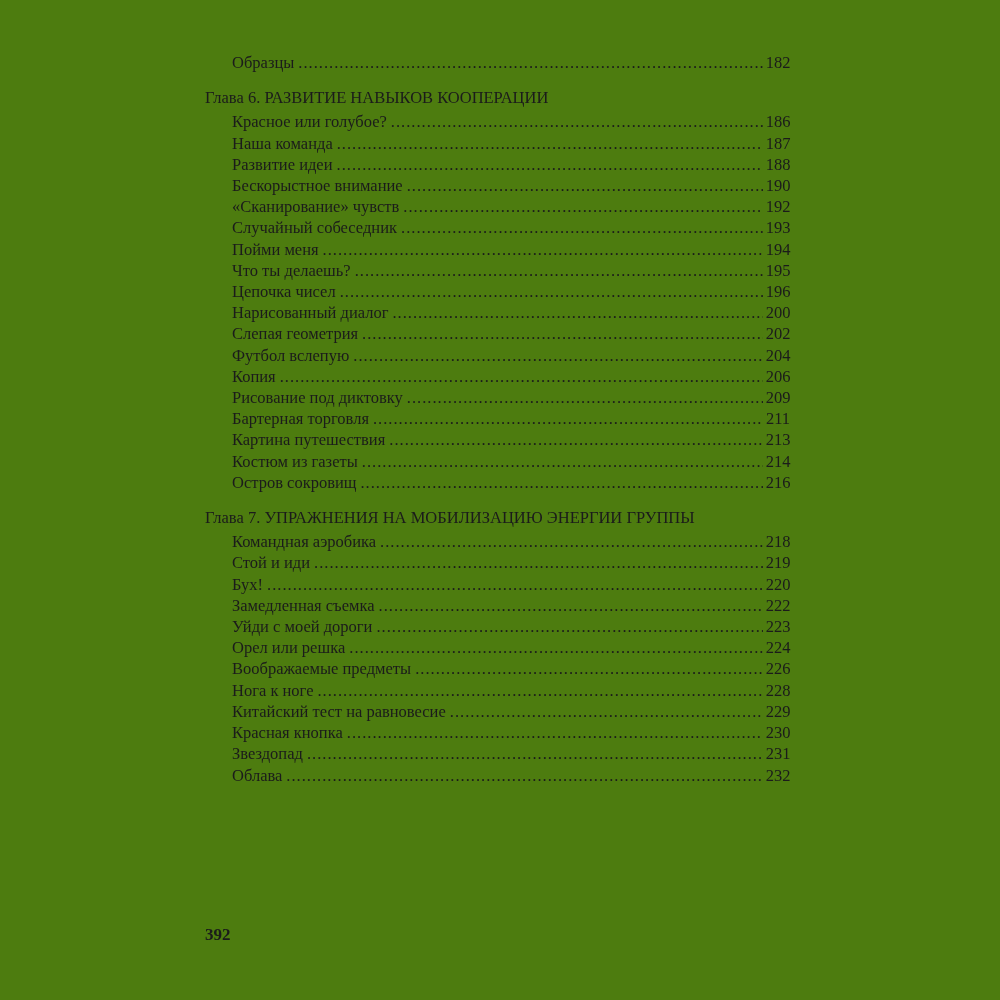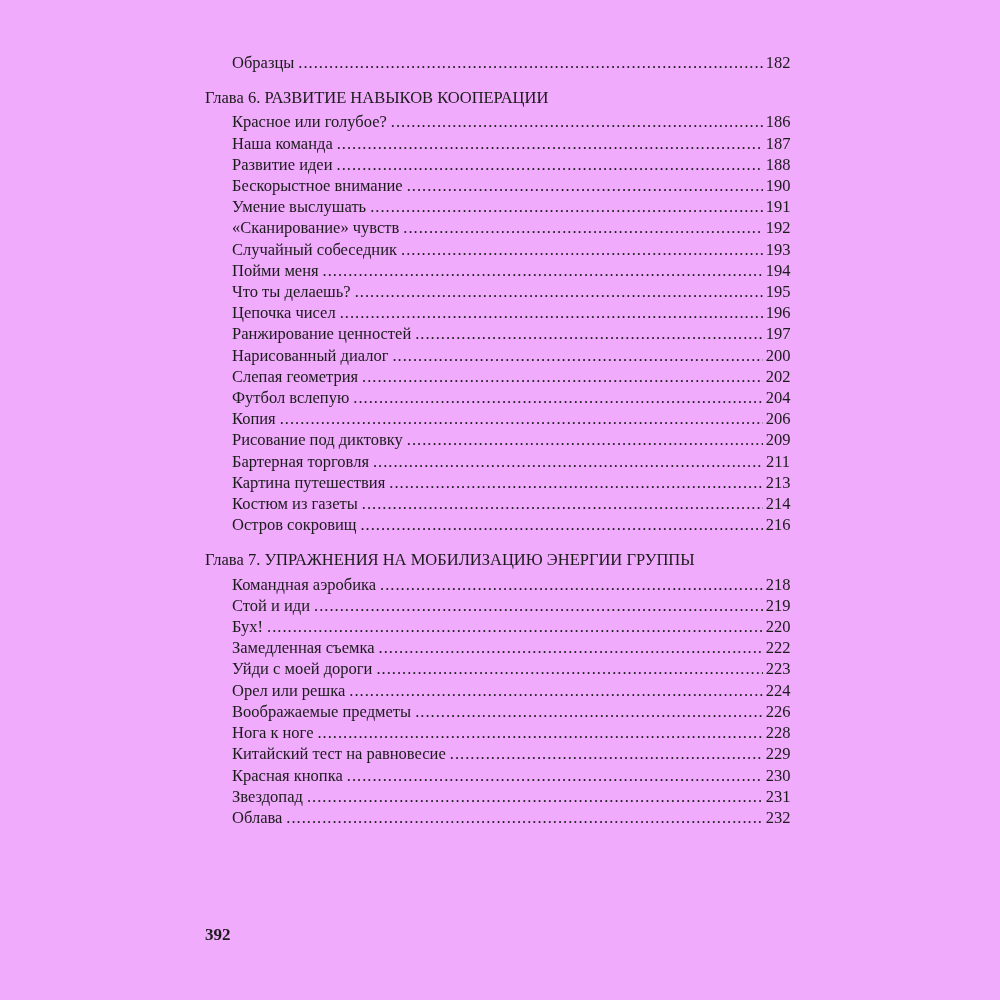--- a/index.html
+++ b/index.html
@@ -5,21 +5,21 @@
   html, body { margin: 0; padding: 0; }
   body {
     width: 1000px; height: 1000px;
     background: #ffffff;
     font-family: "Liberation Serif", "DejaVu Serif", serif;
     color: #1b1b1b;
   }
   .page {
     position: relative;
     width: 1000px; height: 1000px;
-    background: #f0abfc;
+    background: #4d7c0f;
     overflow: hidden;
   }
   .toc {
     position: absolute;
     left: 205px; top: 52px;
     width: 586px;
     font-size: 16.5px;
     line-height: 21.2px;
   }
   .entries { margin-left: 27px; }
@@ -81,25 +81,20 @@
     <span class="entry-title">Развитие идеи</span>
     <span class="leader"></span>
     <span class="entry-page">188</span>
   </div>
           <div class="entry">
     <span class="entry-title">Бескорыстное внимание</span>
     <span class="leader"></span>
     <span class="entry-page">190</span>
   </div>
           <div class="entry">
-    <span class="entry-title">Умение выслушать</span>
-    <span class="leader"></span>
-    <span class="entry-page">191</span>
-  </div>
-          <div class="entry">
     <span class="entry-title">«Сканирование» чувств</span>
     <span class="leader"></span>
     <span class="entry-page">192</span>
   </div>
           <div class="entry">
     <span class="entry-title">Случайный собеседник</span>
     <span class="leader"></span>
     <span class="entry-page">193</span>
   </div>
           <div class="entry">
@@ -109,25 +104,20 @@
   </div>
           <div class="entry">
     <span class="entry-title">Что ты делаешь?</span>
     <span class="leader"></span>
     <span class="entry-page">195</span>
   </div>
           <div class="entry">
     <span class="entry-title">Цепочка чисел</span>
     <span class="leader"></span>
     <span class="entry-page">196</span>
-  </div>
-          <div class="entry">
-    <span class="entry-title">Ранжирование ценностей</span>
-    <span class="leader"></span>
-    <span class="entry-page">197</span>
   </div>
           <div class="entry">
     <span class="entry-title">Нарисованный диалог</span>
     <span class="leader"></span>
     <span class="entry-page">200</span>
   </div>
           <div class="entry">
     <span class="entry-title">Слепая геометрия</span>
     <span class="leader"></span>
     <span class="entry-page">202</span>

